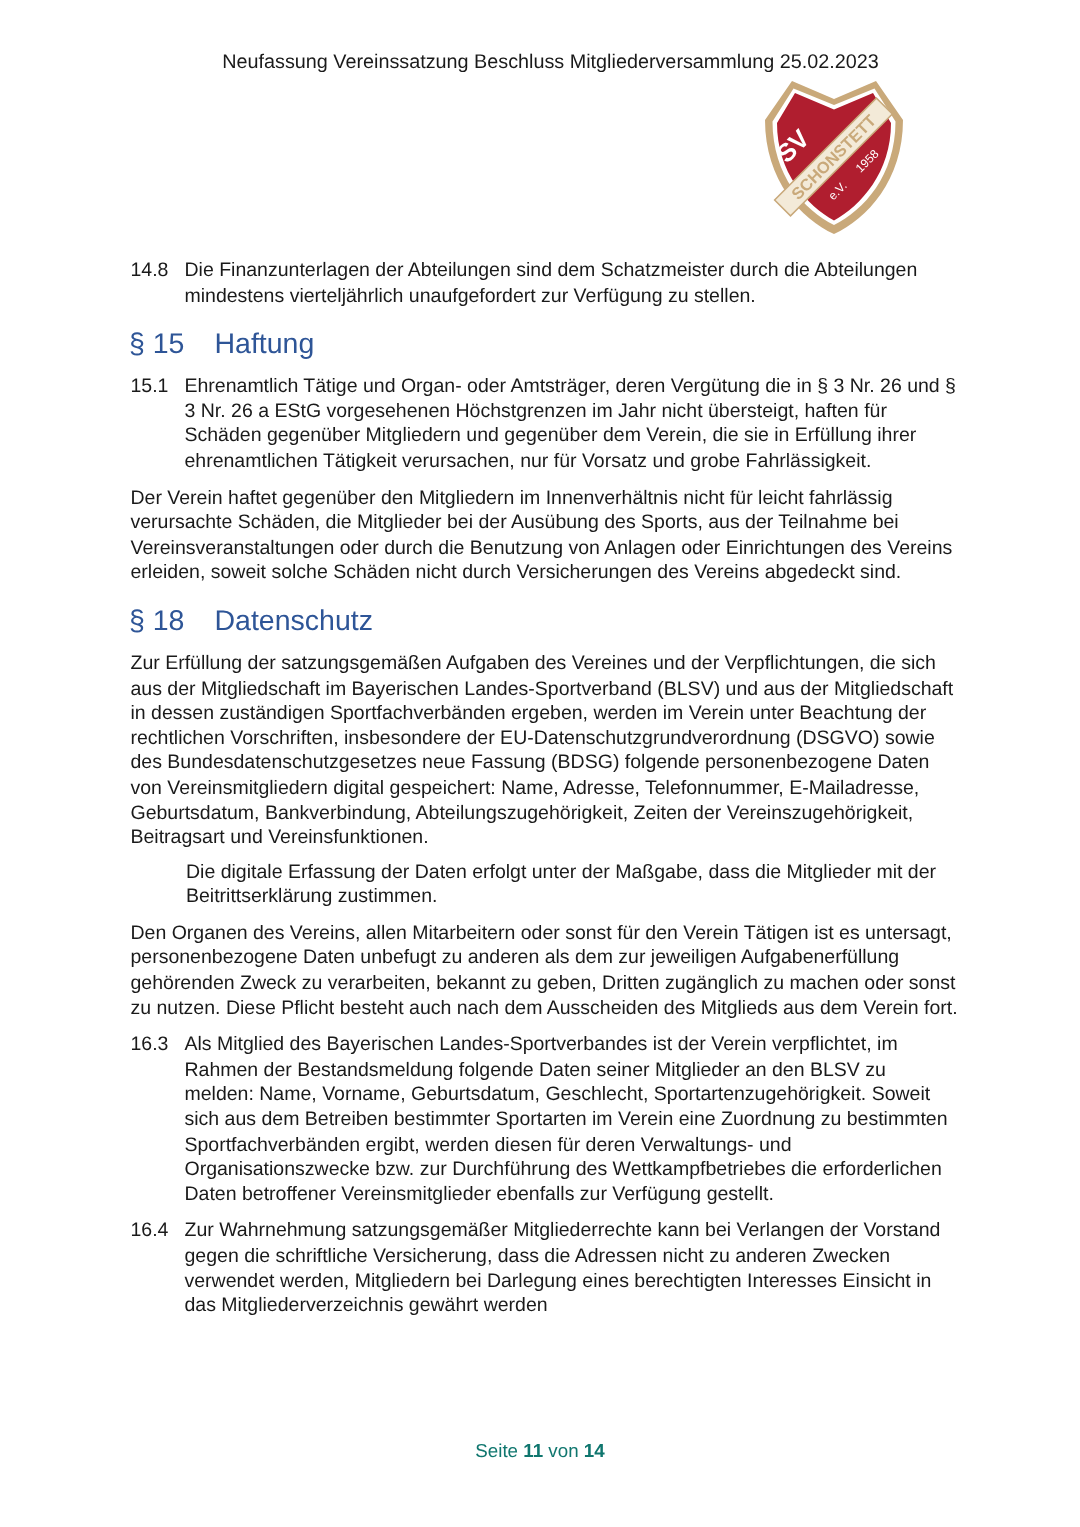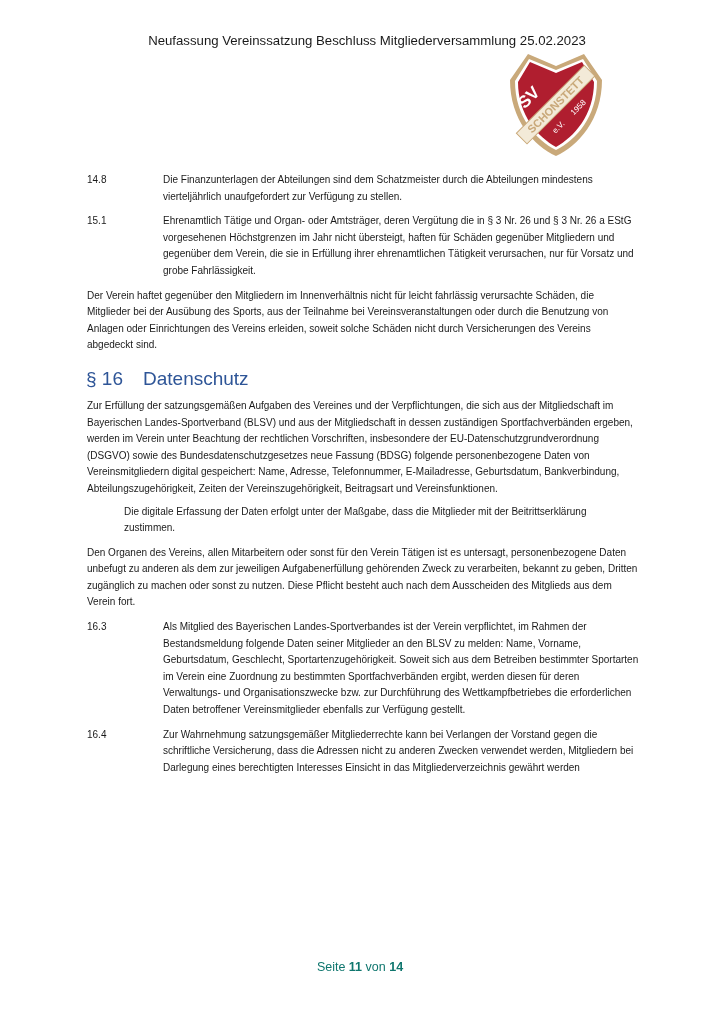--- a/index.html
+++ b/index.html
@@ -34,24 +34,23 @@
       height: 108px;
     }
     .content {
       position: absolute;
       left: 87px;
       top: 172px;
       width: 552px;
     }
     .para {
       display: flex;
-      font-size: 10px;
+      font-size: 13px;
       line-height: 16.6px;
       margin-bottom: 8px;
-      gap: 40px;
     }
     .para .num {
       width: 36px;
       flex: 0 0 36px;
     }
     .para .body { flex: 1; }
     .para .body p { margin: 0; }
     .para .body p + p { margin-top: 6px; margin-left: 37px; }
     .section-heading {
       font-size: 19px;
@@ -99,36 +98,40 @@
 
 <div class="content">
 
   <div class="para">
     <div class="num">14.8</div>
     <div class="body">
         <p>Die Finanzunterlagen der Abteilungen sind dem Schatzmeister durch die Abteilungen mindestens vierteljährlich unaufgefordert zur Verfügung zu stellen.</p>
       </div>
   </div>
 
+  <div class="section-heading">
+    <span class="sec-num">§ 15</span>
+    <span>Haftung</span>
+  </div>
 
   <div class="para">
     <div class="num">15.1</div>
     <div class="body">
         <p>Ehrenamtlich Tätige und Organ- oder Amtsträger, deren Vergütung die in § 3 Nr. 26 und § 3 Nr. 26 a EStG vorgesehenen Höchstgrenzen im Jahr nicht übersteigt, haften für Schäden gegenüber Mitgliedern und gegenüber dem Verein, die sie in Erfüllung ihrer ehrenamtlichen Tätigkeit verursachen, nur für Vorsatz und grobe Fahrlässigkeit.</p>
       </div>
   </div>
 
   <div class="para">
     <div class="body">
         <p>Der Verein haftet gegenüber den Mitgliedern im Innenverhältnis nicht für leicht fahrlässig verursachte Schäden, die Mitglieder bei der Ausübung des Sports, aus der Teilnahme bei Vereinsveranstaltungen oder durch die Benutzung von Anlagen oder Einrichtungen des Vereins erleiden, soweit solche Schäden nicht durch Versicherungen des Vereins abgedeckt sind.</p>
       </div>
   </div>
 
   <div class="section-heading">
-    <span class="sec-num">§ 16</span>
+    <span class="sec-num">§ 18</span>
     <span>Datenschutz</span>
   </div>
 
   <div class="para">
     <div class="body">
       <p>Zur Erfüllung der satzungsgemäßen Aufgaben des Vereines und der Verpflichtungen, die sich aus der Mitgliedschaft im Bayerischen Landes-Sportverband (BLSV) und aus der Mitgliedschaft in dessen zuständigen Sportfachverbänden ergeben, werden im Verein unter Beachtung der rechtlichen Vorschriften, insbesondere der EU-Datenschutzgrundverordnung (DSGVO) sowie des Bundesdatenschutzgesetzes neue Fassung (BDSG) folgende personenbezogene Daten von Vereinsmitgliedern digital gespeichert: Name, Adresse, Telefonnummer, E-Mailadresse, Geburtsdatum, Bankverbindung, Abteilungszugehörigkeit, Zeiten der Vereinszugehörigkeit, Beitragsart und Vereinsfunktionen.</p>
       <p>Die digitale Erfassung der Daten erfolgt unter der Maßgabe, dass die Mitglieder mit der Beitrittserklärung zustimmen.</p>
     </div>
   </div>
 

